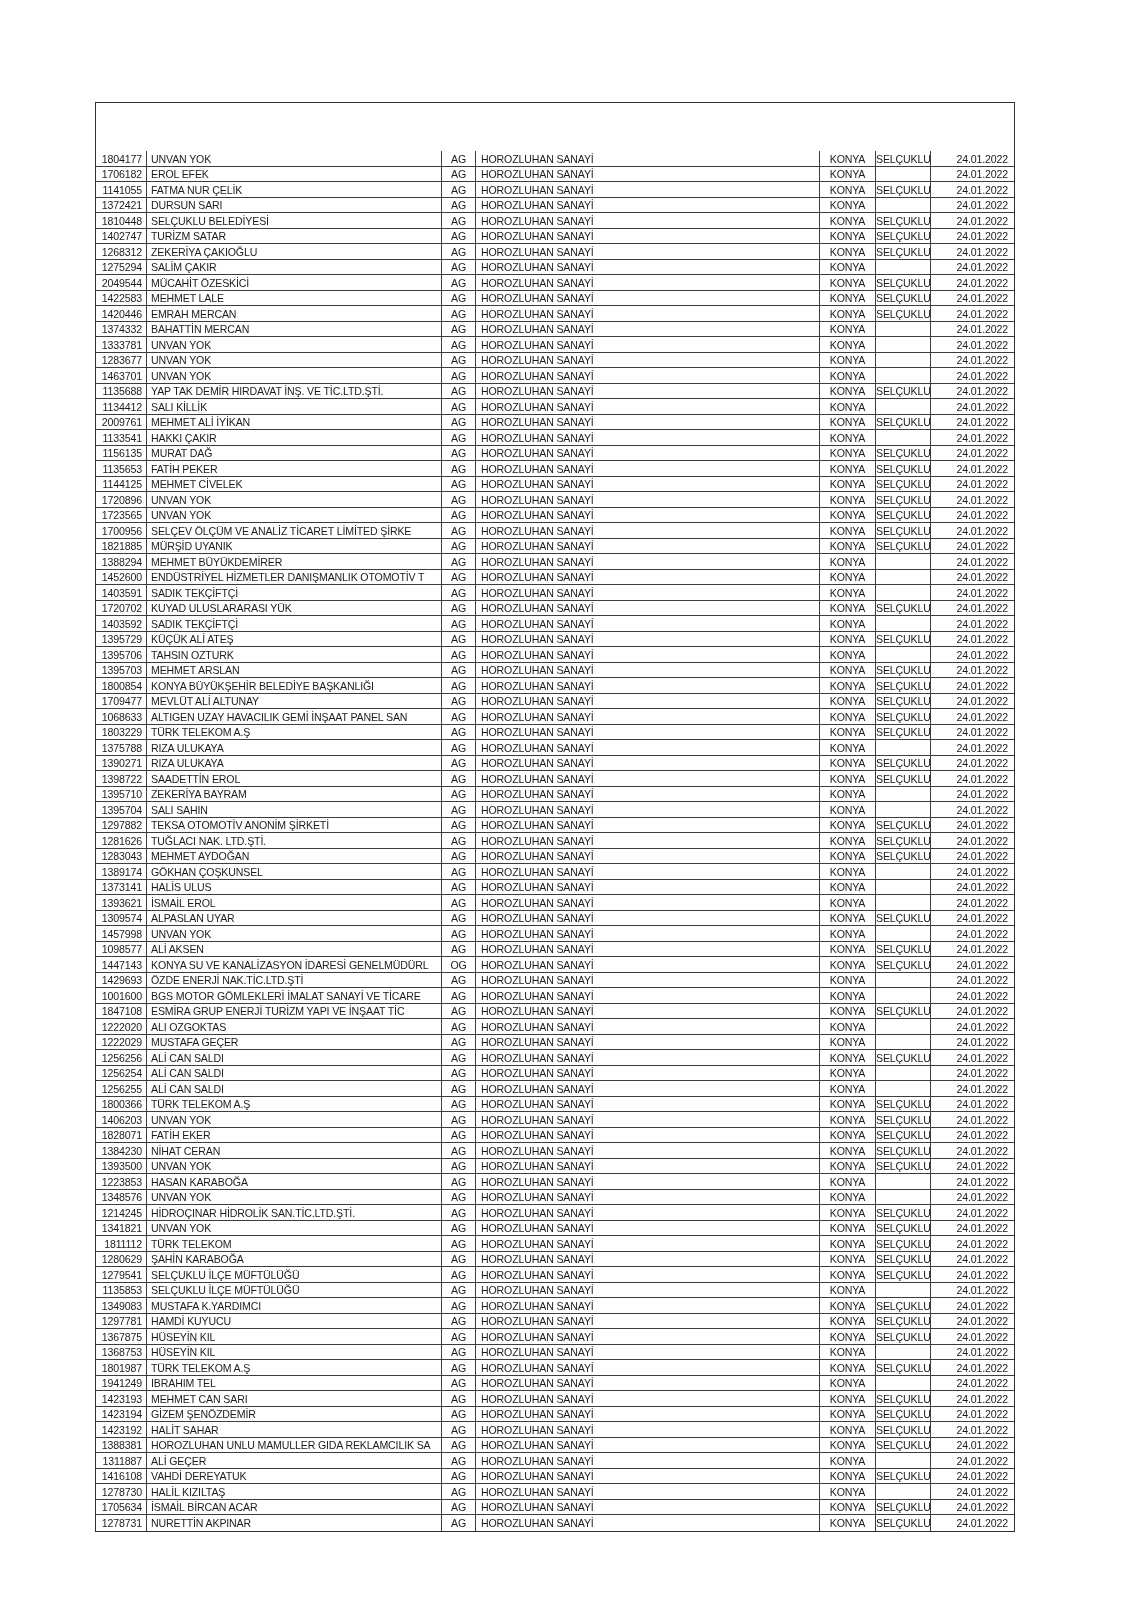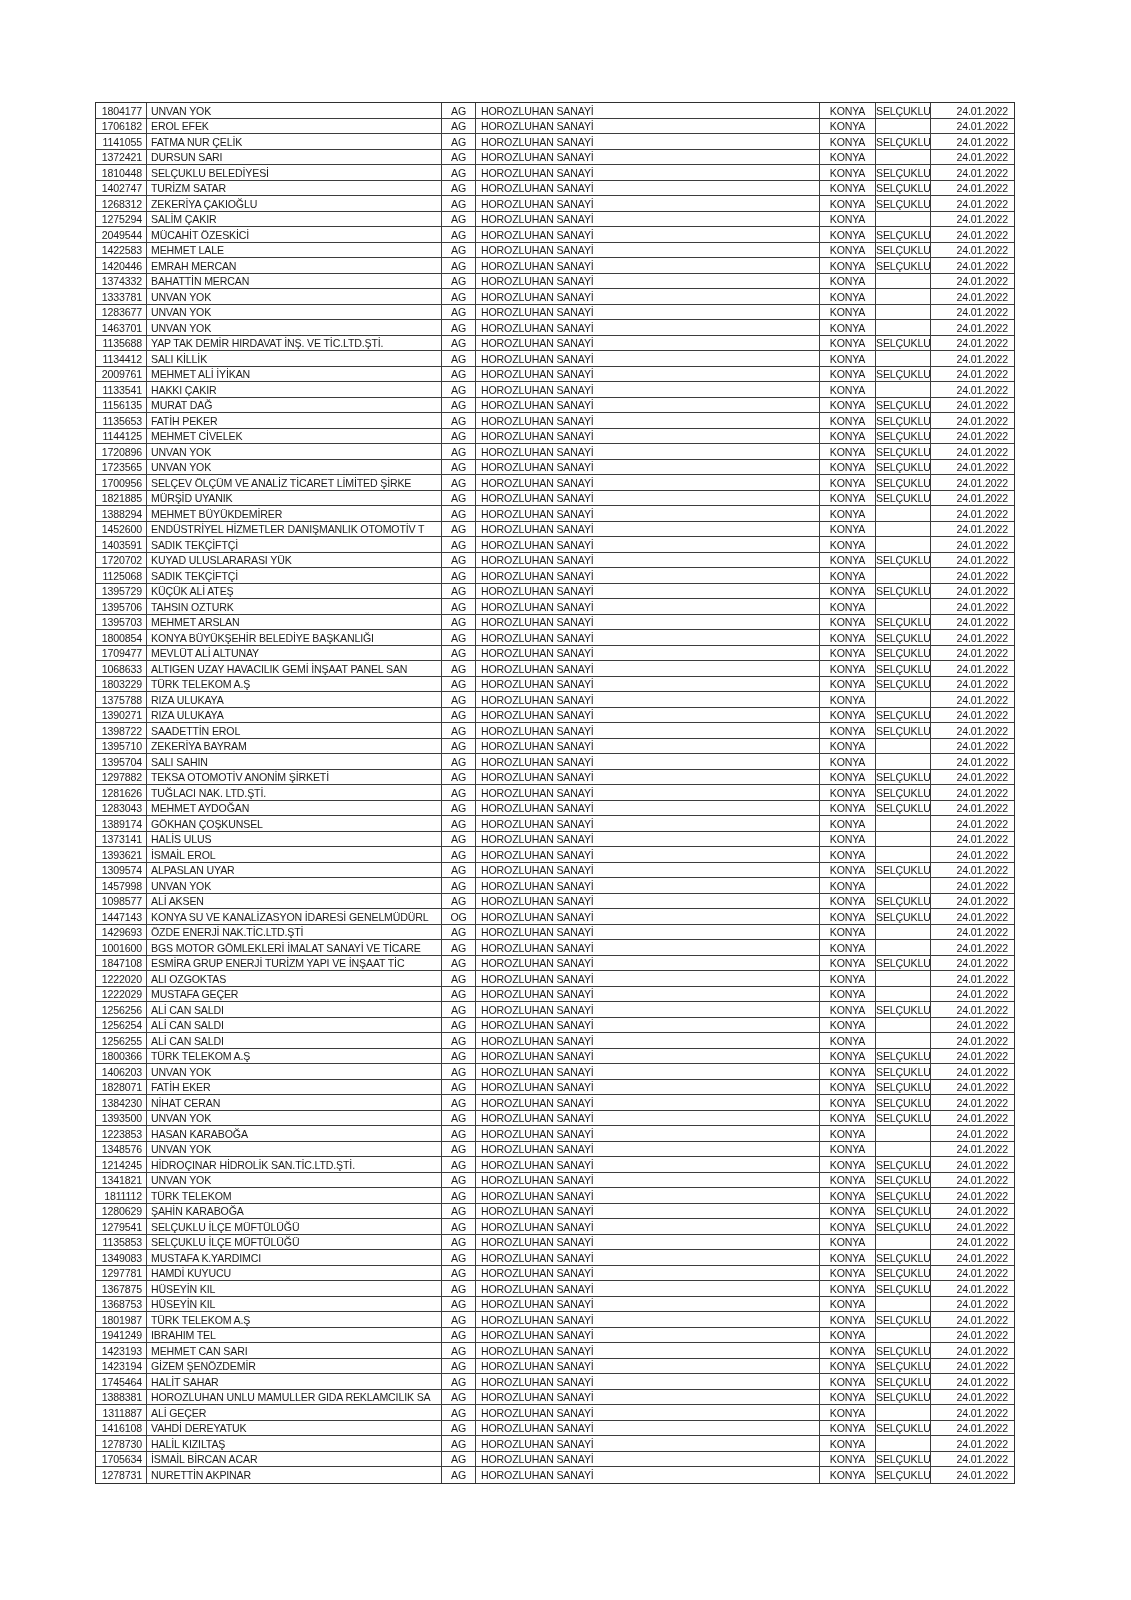--- a/index.html
+++ b/index.html
@@ -16,20 +16,21 @@
   .records-table{
     position:absolute;
     left:95px;top:102px;
     width:920px;
     border:1.5px solid #2f2f2f;
     box-sizing:border-box;
     background:#ffffff;
   }
   .tbody{
     display:block;
+    margin-top:48px;
   }
   .trow{
     display:grid;
     grid-template-columns:51px 295px 34px 344px 56px 55px 81px;
     height:15.51px;
     box-sizing:border-box;
   }
   .trow:not(:last-child){
     border-bottom:1px solid #3d3d3d;
   }
@@ -354,21 +355,21 @@
     <div class="cell c-id">1720702</div>
     <div class="cell c-name">KUYAD ULUSLARARASI YÜK</div>
     <div class="cell c-type">AG</div>
     <div class="cell c-zone">HOROZLUHAN SANAYİ</div>
     <div class="cell c-city">KONYA</div>
     <div class="cell c-district">SELÇUKLU</div>
     <div class="cell c-date">24.01.2022</div>
   </div>
 
   <div class="trow">
-    <div class="cell c-id">1125068</div>
+    <div class="cell c-id">1403592</div>
     <div class="cell c-name">SADIK TEKÇİFTÇİ</div>
     <div class="cell c-type">AG</div>
     <div class="cell c-zone">HOROZLUHAN SANAYİ</div>
     <div class="cell c-city">KONYA</div>
     <div class="cell c-district"></div>
     <div class="cell c-date">24.01.2022</div>
   </div>
 
   <div class="trow">
     <div class="cell c-id">1395729</div>
@@ -874,21 +875,21 @@
     <div class="cell c-id">1423194</div>
     <div class="cell c-name">GİZEM ŞENÖZDEMİR</div>
     <div class="cell c-type">AG</div>
     <div class="cell c-zone">HOROZLUHAN SANAYİ</div>
     <div class="cell c-city">KONYA</div>
     <div class="cell c-district">SELÇUKLU</div>
     <div class="cell c-date">24.01.2022</div>
   </div>
 
   <div class="trow">
-    <div class="cell c-id">1745464</div>
+    <div class="cell c-id">1423192</div>
     <div class="cell c-name">HALİT SAHAR</div>
     <div class="cell c-type">AG</div>
     <div class="cell c-zone">HOROZLUHAN SANAYİ</div>
     <div class="cell c-city">KONYA</div>
     <div class="cell c-district">SELÇUKLU</div>
     <div class="cell c-date">24.01.2022</div>
   </div>
 
   <div class="trow">
     <div class="cell c-id">1388381</div>

